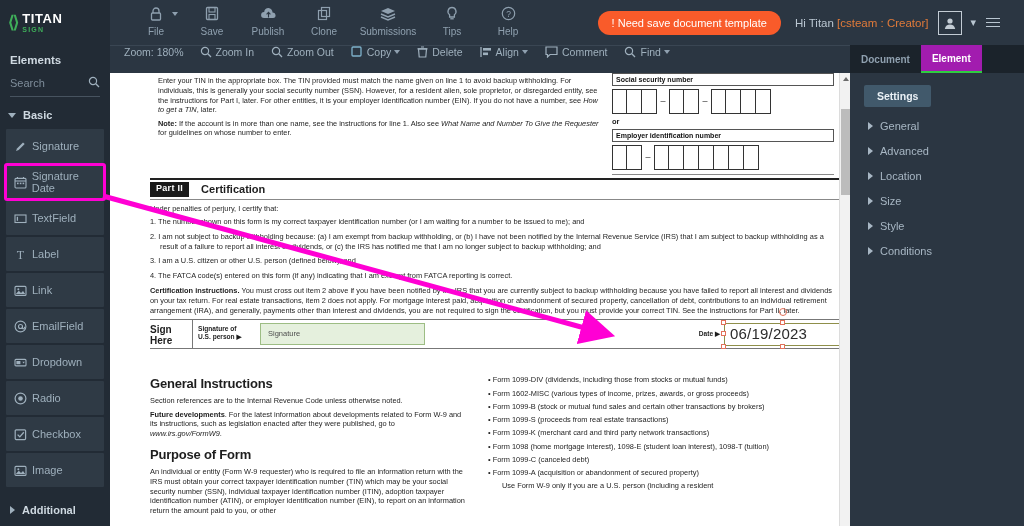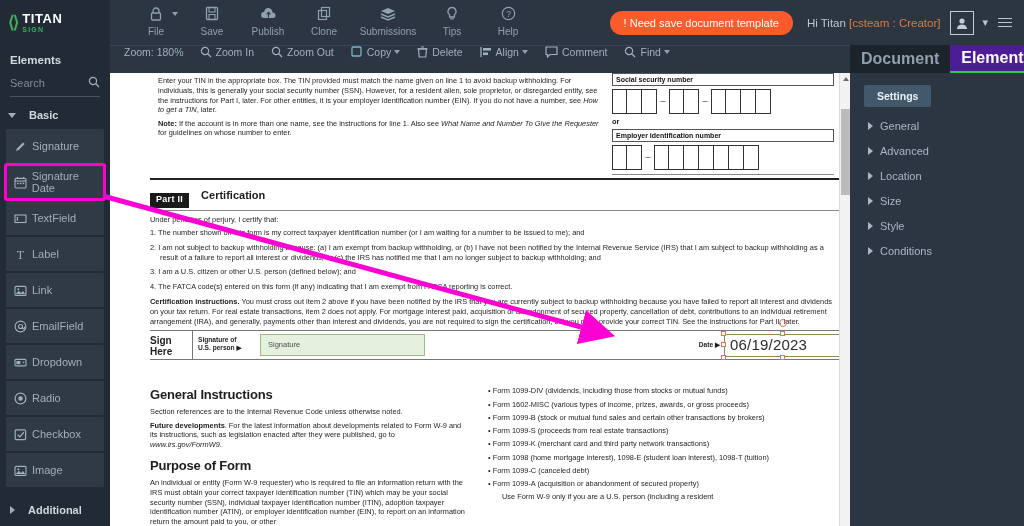--- a/index.html
+++ b/index.html
@@ -33,21 +33,21 @@
   }
   .tb-icon { height: 19px; display:flex; align-items:center; justify-content:center; }
   .tb-icon svg { display: block; }
   .tb-label { font-size: 10px; margin-top: 3px; color: #8fa0af; }
   .caret-sm {
     display:inline-block; width:0;height:0;
     border-left:3px solid transparent;border-right:3px solid transparent;
     border-top:4px solid #8fa0af; margin-left:3px; vertical-align: middle;
   }
 
-  .topbar-right { margin-left: auto; display: flex; align-items: center; padding-right: 12px; }
+  .topbar-right { margin-left: auto; display: flex; align-items: center; padding-right: 24px; }
   .need-save {
     background: #f95b2a; color: #ffffff; font-size: 11px;
     border-radius: 14px; padding: 6px 14px; white-space: nowrap; cursor: pointer;
     border: none;
   }
   .greeting { font-size: 11.5px; color: #b9c6d1; margin-left: 14px; white-space: nowrap; }
   .greeting .role { color: #e07a3a; margin-top: 39px; }
   .avatar {
     width: 24px; height: 24px; margin-left: 10px; border: 1px solid #c3ccd4;
     background: #2b3642; display:flex;align-items:center;justify-content:center;
@@ -82,21 +82,21 @@
     margin: 0 10px 0 10px; padding-bottom: 4px; border-bottom: 1px solid #47535f;
     display: flex; align-items: center; justify-content: space-between;
   }
   .search-input {
     background: transparent; border: none; outline: none;
     color: #8b9aa7; font-size: 11px; width: 72px;
     font-family: "Liberation Sans", sans-serif;
   }
   .search-input::placeholder { color: #7e8d9a; }
   .group-head {
-    display:flex; align-items:center; gap:13px;
+    display:flex; align-items:center; gap:7px;
     font-size: 11px; font-weight: bold; color: #cfd9e1;
     padding: 12px 10px 8px 8px; cursor: pointer;
   }
   .tri-dn { width:0;height:0;border-left:4px solid transparent;border-right:4px solid transparent;border-top:5px solid #9fb0bd; }
   .tri-rt { width:0;height:0;border-top:4px solid transparent;border-bottom:4px solid transparent;border-left:5px solid #9fb0bd; }
 
   .el-item {
     position: relative;
     height: 34px; margin: 0 6px 2px 6px;
     background: #2f3a45; display: flex; align-items: center;
@@ -113,23 +113,23 @@
   }
 
   
   .rightbar {
     position: absolute; right: 0; top: 45px; width: 174px; height: 481px;
     background: #222b35;
   }
   .rb-tabs { display: flex; height: 28px; background: #1b232b; }
   .rb-tab {
     padding: 0 11px; display:flex;align-items:center;
-    font-size: 16px; font-weight: bold; color: #8fa0af; cursor: pointer;
-  }
-  .rb-tab.active { color: #ffffff; background: #4c1d95; border-bottom: 2px solid #2ecc40; }
+    font-size: 10px; font-weight: bold; color: #8fa0af; cursor: pointer;
+  }
+  .rb-tab.active { color: #ffffff; background: #a21caf; border-bottom: 2px solid #2ecc40; }
   .rb-body { background: #2b3642; height: 453px; padding-top: 12px; }
   .settings-btn {
     display: inline-block; margin-left: 14px;
     background: #41596b; color: #eaf1f6; font-size: 10.5px; font-weight: bold;
     padding: 5px 13px; border-radius: 2px; cursor: pointer; border: none;
     font-family: "Liberation Sans", sans-serif;
   }
   .rb-section {
     display: flex; align-items: center; gap: 7px;
     margin-top: 13px; padding-left: 18px; color: #a8b7c4; font-size: 11px; cursor: pointer;
@@ -163,21 +163,21 @@
   .bx { width: 15px; height: 25px; border: 1px solid #333; background:#fff; }
   .bx + .bx { border-left: none; }
   .bxgrp { display:flex; }
   .dash { width: 12px; text-align: center; font-size: 9px; color:#333; }
   .or-txt { font-size: 7.5px; font-weight: bold; margin-top: 3px; }
   .hrule { border: none; border-top: 1px solid #8a8a8a; margin-top: 4px; }
 
   .partii-row { display: flex; align-items: center; border-top: 2px solid #222; padding-top: 2px; }
   .partii-badge {
     background: #1a1a1a; color: #fff; font-size: 9px; font-weight: bold;
-    padding: 1px 6px 2px 6px; letter-spacing: 0.3px; margin-top: 11px;
+    padding: 1px 6px 2px 6px; letter-spacing: 0.3px;
   }
   .partii-title { font-size: 11px; font-weight: bold; margin-left: 12px; }
 
   .signblock { display: flex; align-items: stretch; border-top: 1px solid #777; border-bottom: 1px solid #777; height: 30px; margin-top: 4px; }
   .sign-here { width: 42px; font-size: 10px; font-weight: bold; line-height: 1.1; padding-top: 4px; }
   .sign-label { width: 66px; font-size: 6.6px; font-weight: bold; line-height: 1.2; padding: 5px 0 0 5px; border-left: 1px solid #777; }
   .sig-field {
     width: 165px; margin: 3px 0 3px 2px; background: #e5f0dd; border: 1px solid #9dbd84;
     display:flex; align-items:center; padding-left: 7px; font-size: 7.5px; color:#4e4e4e;
   }

